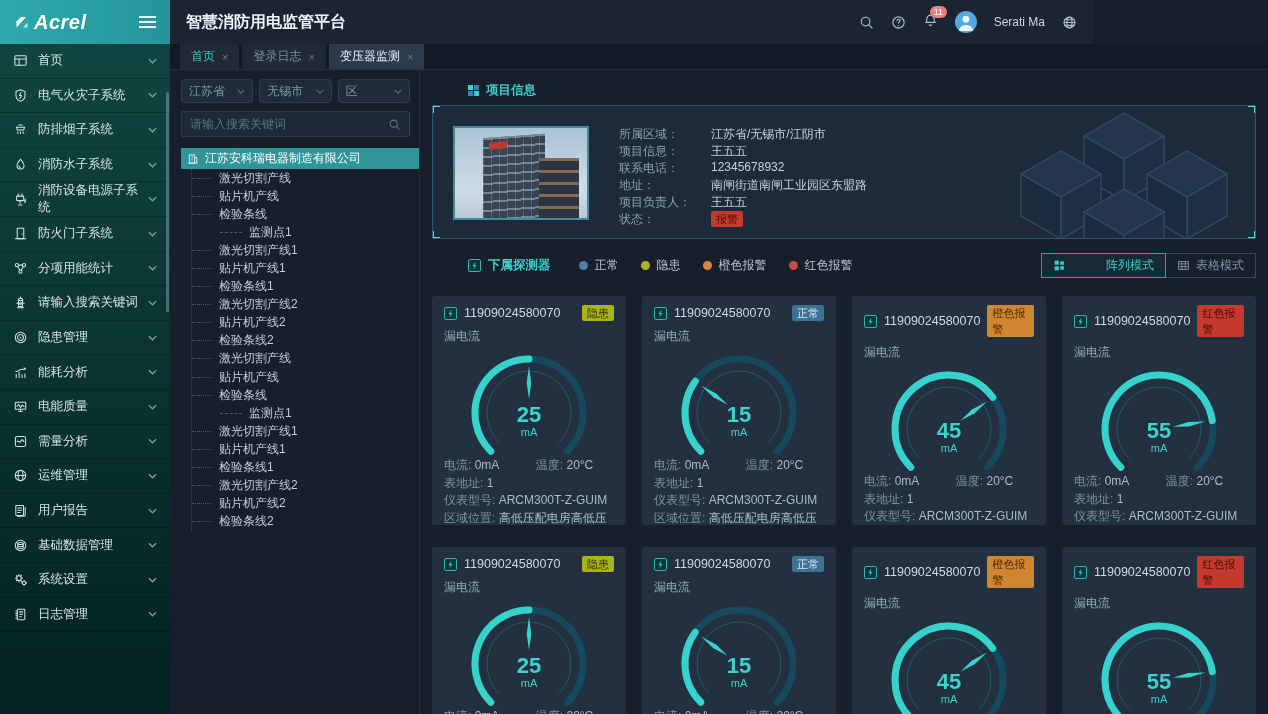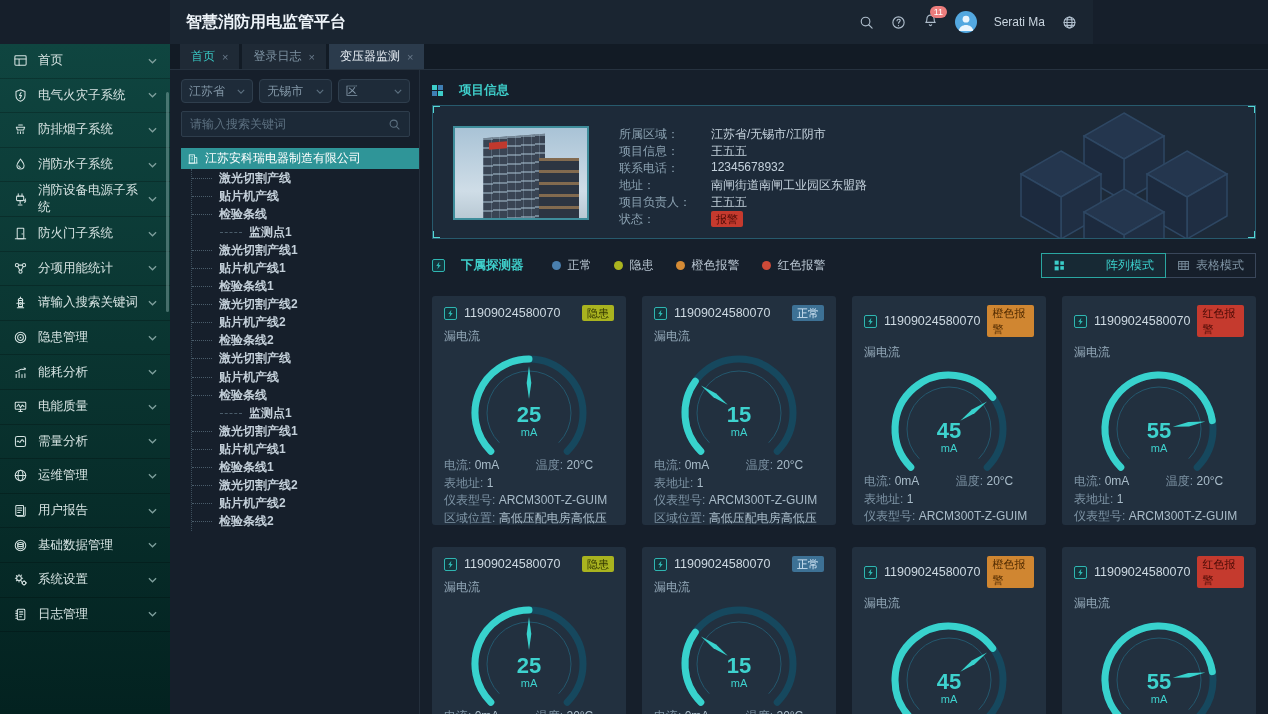--- a/index.html
+++ b/index.html
@@ -62,29 +62,29 @@
     border-radius:2px; display:flex; align-items:center; padding:0 8px; }
   .search-box input { flex:1; background:transparent; border:none; outline:none;
     font-size:12px; color:#c3cfd9; font-family:inherit; }
   .search-box input::placeholder { color:#5c7080; }
   .mag { width:13px; height:13px; stroke:#5c7080; fill:none; stroke-width:1.3; stroke-linecap:round; }
 
   #tree { margin-top:11px; font-size:12px; color:#c3cfd9; }
   .tree-root { height:21px; background:#2f9598; color:#fff; display:flex; align-items:center;
     gap:6px; padding:0 6px; width:238px; cursor:pointer; }
   .bld { width:12px; height:12px; stroke:#eafcfc; fill:none; stroke-width:1.1; flex:none; }
-  .tree-kids { margin-left:10px; border-left:1px dotted #3d4f5d;font-weight:bold; }
+  .tree-kids { margin-left:10px; border-left:1px dotted #3d4f5d; }
   .tree-row { height:18.1px; display:flex; align-items:center; cursor:pointer; white-space:nowrap; }
   .tree-row::before { content:""; width:20px; border-top:1px dotted #4a5c6a; margin-right:7px; flex:none; }
   .tree-row.d2 { padding-left:28px; }
   .tree-row.d2::before { width:22px; border-top-style:dashed; }
 
   
   #main { left:420px; top:70px; width:848px; height:644px; padding:12px 12px 0 12px; overflow:hidden; }
-  .sec-head { display:flex; align-items:center; gap:16px; }
+  .sec-head { display:flex; align-items:center; gap:7px;margin-left:36px; }
   .sq-icon { width:11px; height:11px; display:grid; grid-template-columns:5px 5px; gap:1px; flex:none; }
   .sq-icon i { width:5px; height:5px; }
   .sec-title { font-size:12.5px; font-weight:bold; color:#3ecdc9; }
 
   .info-panel { position:relative; margin-top:6px; height:134px; background:#1d2a39;
     border:1px solid #275a6d; display:flex; padding:20px 0 0 20px; gap:30px; overflow:hidden; }
   .corner { position:absolute; width:8px; height:8px; border:0 solid #55d8d5; }
   .corner.tl { left:-1px; top:-1px; border-left-width:2px; border-top-width:2px; }
   .corner.tr { right:-1px; top:-1px; border-right-width:2px; border-top-width:2px; }
   .corner.bl { left:-1px; bottom:-1px; border-left-width:2px; border-bottom-width:2px; }
@@ -135,20 +135,34 @@
   .detail b { font-weight:normal; color:#a9bcc9; }
   .drow1 { display:flex; }
   .drow1 .dl { flex:0 0 54%; }
   .loc { white-space:normal; }
 </style>
 </head>
 <body>
 
 <div id="app">
 
+  <div id="logo-bar" class="abs">
+    <div class="logo-wrap">
+      <svg width="16" height="16" viewBox="0 0 16 16">
+        <path d="M2.5 13.5 12 3H7L2.5 7.5Z" fill="#ffffff"></path>
+        <path d="M9 13.5 13.5 8.5V13.5Z" fill="#bfeaea"></path>
+      </svg>
+      <span class="logo-text">Acrel</span>
+    </div>
+    <div class="burger">
+        <i></i>
+        <i></i>
+        <i></i>
+      </div>
+  </div>
 
   <div id="sidebar" class="abs">
     <div id="side-menu">
         <div class="side-item">
     <svg class="si" viewBox="0 0 16 16">
             <rect x="2" y="3" width="12" height="10" rx="1"></rect>
             <path d="M2 6.5h12M6.5 6.5V13"></path>
           </svg>
     <span>首页</span>
     <svg class="chev" viewBox="0 0 10 6">

